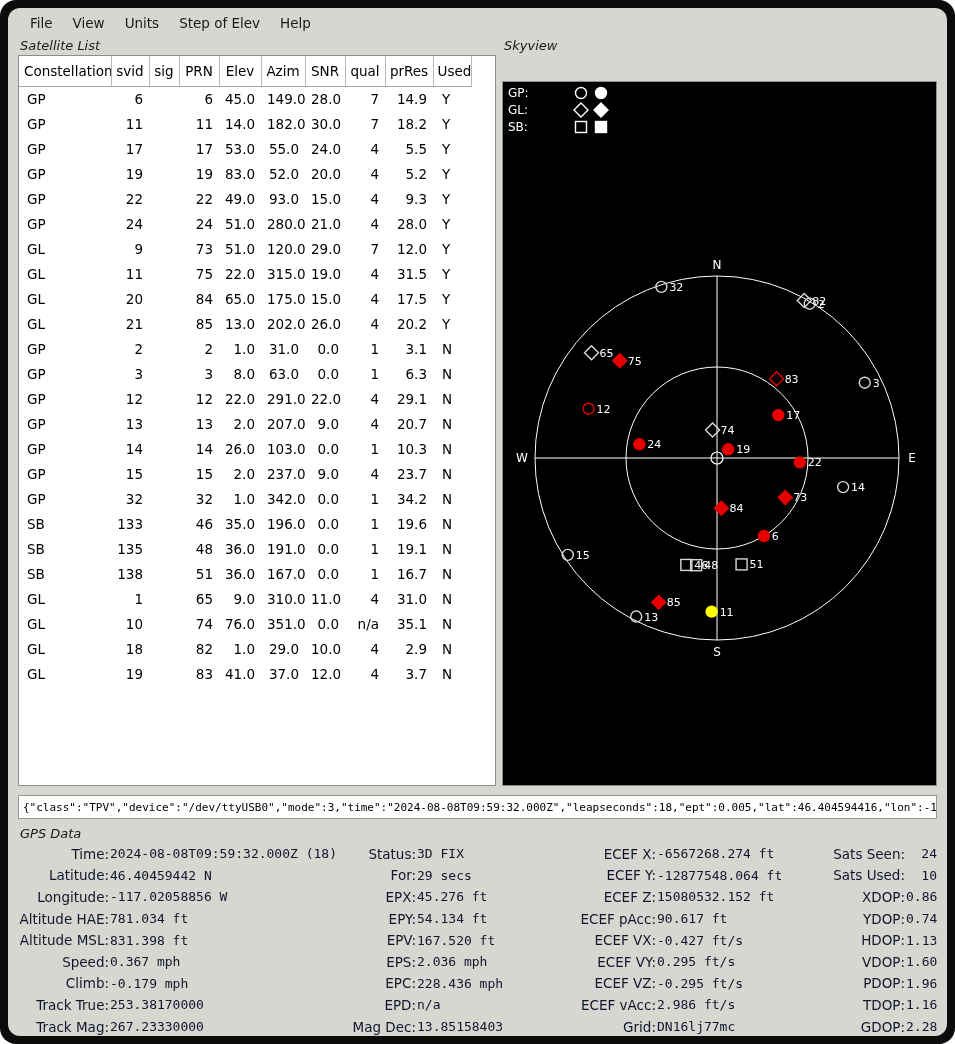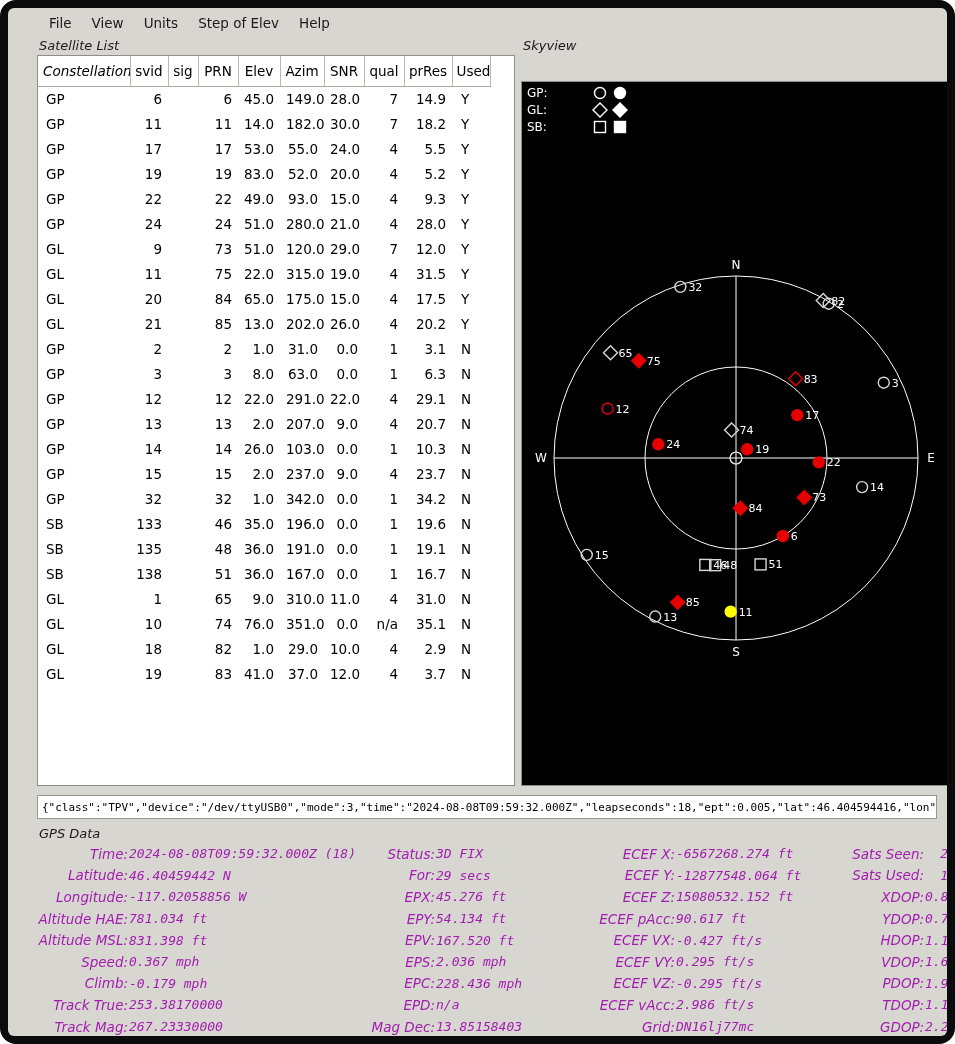--- a/index.html
+++ b/index.html
@@ -4,59 +4,59 @@
 <style>
   html,body{margin:0;padding:0;background:#ffffff;}
   *{box-sizing:border-box;}
   .window{
     width:955px;height:1044px;
     background:#0b0b0b;border-radius:16px;padding:8px;
     font-family:"DejaVu Sans","Liberation Sans",sans-serif;
   }
   .content{
     width:100%;height:100%;
-    background:#d8d6d1;border-radius:6px;overflow:hidden;
-    display:flex;flex-direction:column;padding-left:19px;
+    background:#d8d6d1;border-radius:12px;overflow:hidden;
+    display:flex;flex-direction:column;
   }
   
   .menubar{height:30px;display:flex;align-items:center;padding-left:12px;flex:0 0 auto;}
   .menu-item{padding:5px 10px;font-size:13.5px;color:#1a1a1a;cursor:default;}
   
   .main-row{display:flex;gap:6px;margin:0 10px;height:748px;flex:0 0 auto;}
   .frame-label{font-size:13px;color:#1a1a1a;height:17px;line-height:16px;padding-left:2px;font-style:italic;}
   .satlist-frame{width:478px;flex:0 0 auto;display:flex;flex-direction:column;}
   .skyview-frame{flex:1;display:flex;flex-direction:column;gap:26px;}
   .frame-body{flex:1;border:1px solid #8f8d89;overflow:hidden;}
   .satlist-body{background:#ffffff;}
   .skyview-body{background:#000000;}
   
   table{border-collapse:collapse;table-layout:fixed;font-size:13.5px;color:#000;width:452px;}
   thead th{font-weight:normal;background:#fff;border-right:1px solid #b9b7b3;border-bottom:1px solid #a9a7a3;
     padding:7px 4px;text-align:center;white-space:nowrap;overflow:hidden;}
   tbody td{padding:4px 6px;white-space:nowrap;line-height:17px;}
-  th:nth-child(1){width:92px;text-align:left;padding-left:5px;font-style:italic;}
+  th:nth-child(1){width:92px;text-align:left;padding-left:5px;}
   th:nth-child(2){width:38px;} th:nth-child(3){width:30px;} th:nth-child(4){width:40px;}
   th:nth-child(5){width:42px;} th:nth-child(6){width:44px;} th:nth-child(7){width:40px;}
   th:nth-child(8){width:40px;margin-top:28px;} th:nth-child(9){width:48px;} th:nth-child(10){width:38px;}
   td:nth-child(1){text-align:left;padding-left:8px;}
   td:nth-child(n+2){text-align:right;}
   td:nth-child(10){text-align:left;padding-left:9px;}
   
   .status-entry{
     margin:9px 10px 5px 10px;height:24px;flex:0 0 auto;
     background:#ffffff;border:1px solid #98968f;
     font-family:"DejaVu Sans Mono","Liberation Mono",monospace;font-size:11px;color:#000;
     padding:5px 4px;white-space:nowrap;overflow:hidden;
   }
   
   .gps-frame{margin:2px 10px 6px 10px;flex:1;}
   .gps-grid{
     display:grid;
     grid-template-columns:92px 237px 70px 145px 95px 175px 74px 31px;
-    grid-auto-rows:21.6px;align-items:center;font-size:13.5px;color:#a21caf;font-style:italic;
+    grid-auto-rows:21.6px;align-items:center;font-size:13.5px;color:#0f172a;
   }
   .gl{text-align:right;padding-right:1px;white-space:nowrap;}
   .gv{font-family:"DejaVu Sans Mono","Liberation Mono",monospace;font-size:13px;white-space:nowrap;}
   .a0,.a1,.a2{}
   .a3{text-align:right;}
   svg{display:block;}
   svg text{font-family:"DejaVu Sans","Liberation Sans",sans-serif;}
 </style>
 </head>
 <body>

